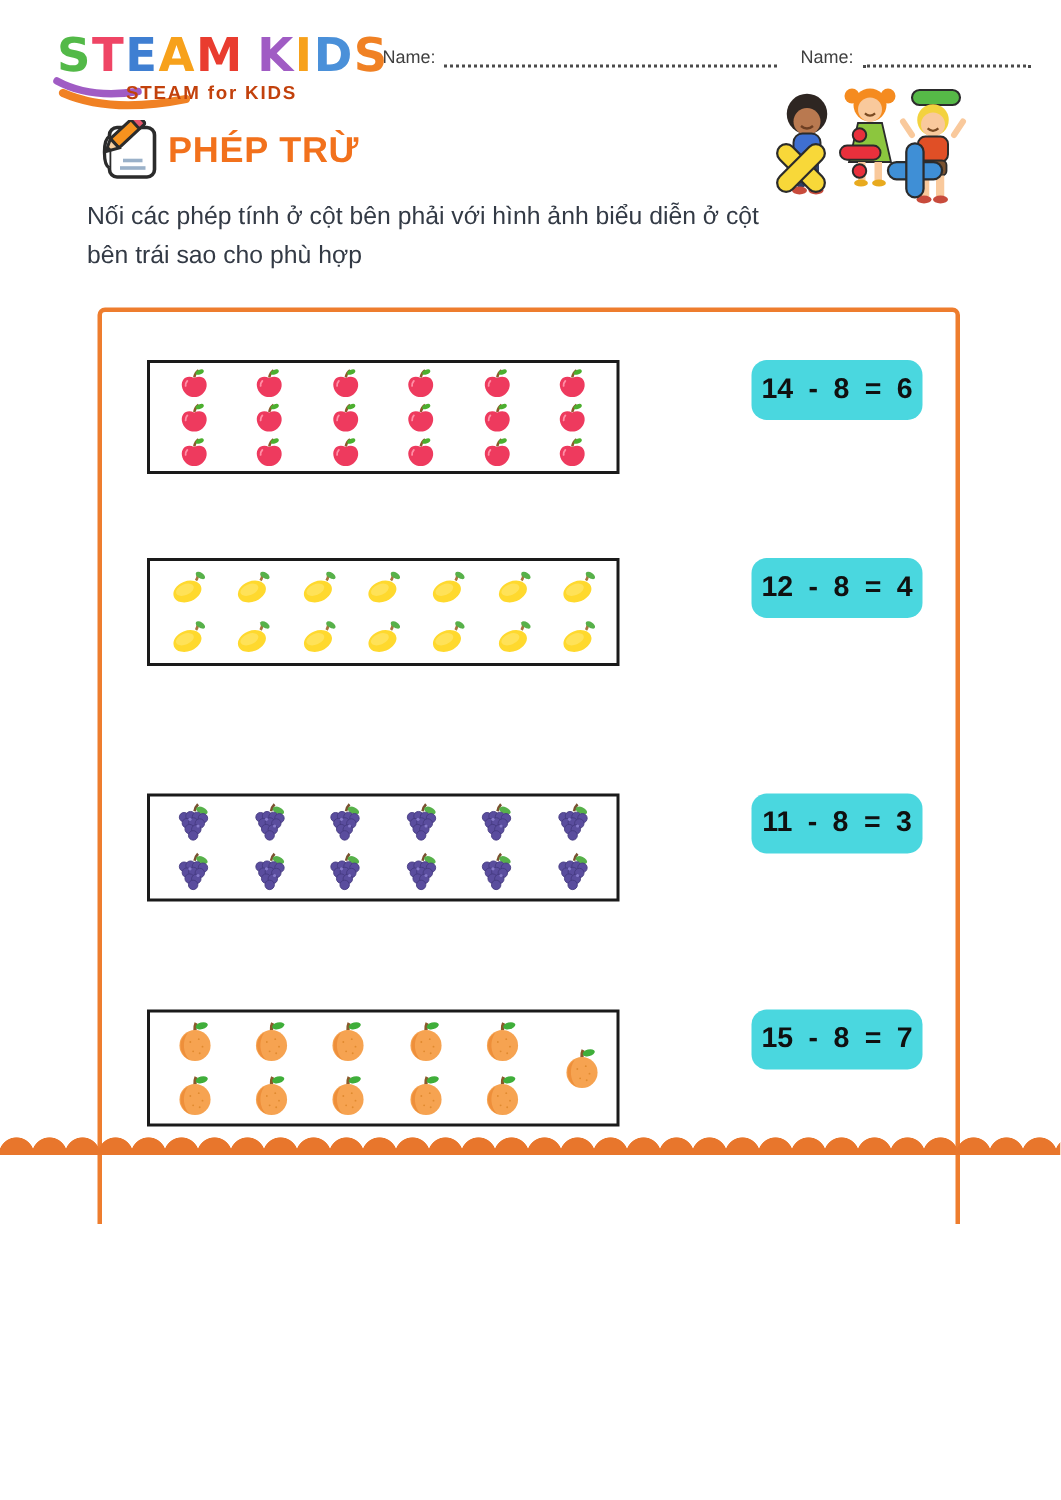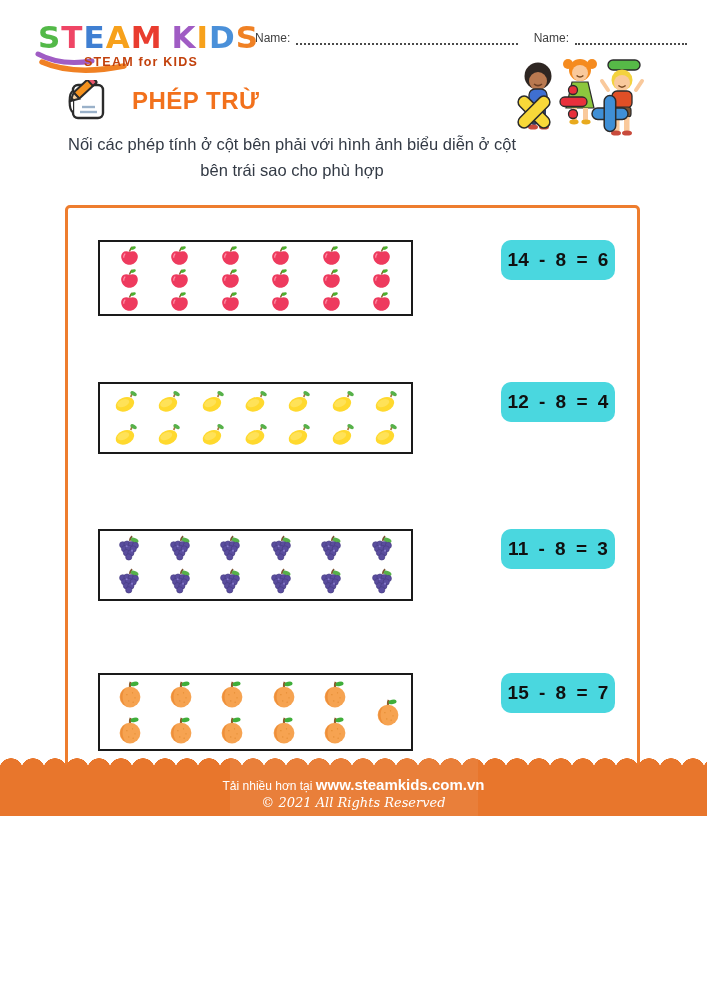--- a/index.html
+++ b/index.html
@@ -16,23 +16,23 @@
 
   .header-fields{position:absolute;left:255px;top:28px;width:432px;display:flex;align-items:flex-end;font-size:12px;color:#404040;}
   .dotline{border-bottom:2px dotted #4a4a4a;height:15px;}
   .name-line{flex:1;margin-left:6px;}
   .date-label{margin-left:16px;}
   .date-line{width:112px;margin-left:6px;}
 
   
   .title-row{position:absolute;left:62px;top:80px;display:flex;align-items:center;}
   .title-icon{width:46px;height:42px;}
-  .page-title{margin-left:24px;font-size:24px;font-weight:800;color:#f2711c;letter-spacing:0.5px;}
-
-  .instruction{position:absolute;left:58px;top:132px;width:468px;font-size:16.5px;line-height:1.55;color:#333a45;text-align:center;}
+  .page-title{margin-left:4px;font-size:24px;font-weight:800;color:#f2711c;letter-spacing:0.5px;}
+
+  .instruction{position:absolute;left:58px;top:132px;width:468px;font-size:16.5px;line-height:1.55;color:#333a45;}
 
   .kids-illustration{position:absolute;left:510px;top:56px;width:142px;height:112px;}
 
   
   .frame{position:absolute;left:65px;top:205px;width:575px;height:730px;border:3px solid #ee7d2e;border-radius:5px;box-sizing:border-box;}
   .ws-row{position:absolute;left:30px;right:22px;display:flex;align-items:flex-start;justify-content:space-between;}
   .fruit-box{width:315px;height:100%;border:2px solid #1a1a1a;background:#fff;box-sizing:border-box;display:flex;align-items:stretch;}
   .fruit-grid{flex:1;display:flex;flex-direction:column;justify-content:space-around;padding:1px 4px;}
   .fruit-grid.rows3{justify-content:space-between;padding:2px 4px;}
   .fruit-grid-row{display:flex;justify-content:space-around;align-items:center;}
@@ -292,21 +292,21 @@
     <ellipse cx="15.8" cy="4.2" rx="3" ry="1.6" fill="#4caf2f" transform="rotate(-22 15.8 4.2)"></ellipse>
     <path d="M12 8.4 C6.5 5.8 2.8 9.5 3.4 14 C4 18.6 8 21.6 12 21.6 C16 21.6 20 18.6 20.6 14 C21.2 9.5 17.5 5.8 12 8.4 Z" fill="#ee3a5e"></path>
     <path d="M7.2 10.4 q-1.4 1.6 -1.2 3.4" stroke="#ff8fa6" stroke-width="1.3" fill="none" stroke-linecap="round"></path>
                 </svg>
               </span>
             </div>
           </div>
         </div>
         <div class="eq-chip">14 - 8 = 6</div>
       </div>
-      <div class="ws-row" style="top: 174px; height: 72px; gap: 32px;">
+      <div class="ws-row" style="top: 164px; height: 72px; gap: 32px;">
         <div class="fruit-box">
           <div class="fruit-grid">
             <div class="fruit-grid-row">
               <span class="fruit">
                 <svg width="27" height="27" viewBox="0 0 24 24">
     <path d="M16.6 8 q1.4 -2 0.8 -4" stroke="#a8763e" stroke-width="1.5" fill="none"></path>
     <ellipse cx="19.2" cy="5" rx="3.1" ry="1.7" fill="#57b14a" transform="rotate(32 19.2 5)"></ellipse>
     <g transform="rotate(-22 11.5 14.5)">
       <ellipse cx="11.5" cy="14.5" rx="8.6" ry="6.1" fill="#ffd92e"></ellipse>
       <ellipse cx="10.5" cy="13" rx="5.6" ry="3.2" fill="#ffe363" opacity="0.8"></ellipse>
@@ -1113,19 +1113,14 @@
                 </g>
               </svg>
             </span>
           </div>
         </div>
         <div class="eq-chip">18 - 8 = 16</div>
       </div>
     </div>
 
   <div class="footer-scallop"></div>
-  <div class="footer">
-    <div class="footer-center"></div>
-    <div class="footer-line1"><span>Tải nhiều hơn tại </span><span class="footer-site">www.steamkids.com.vn</span></div>
-    <div class="footer-line2">© 2021 All Rights Reserved</div>
-  </div>
 
 </div>
 
 </body></html>

